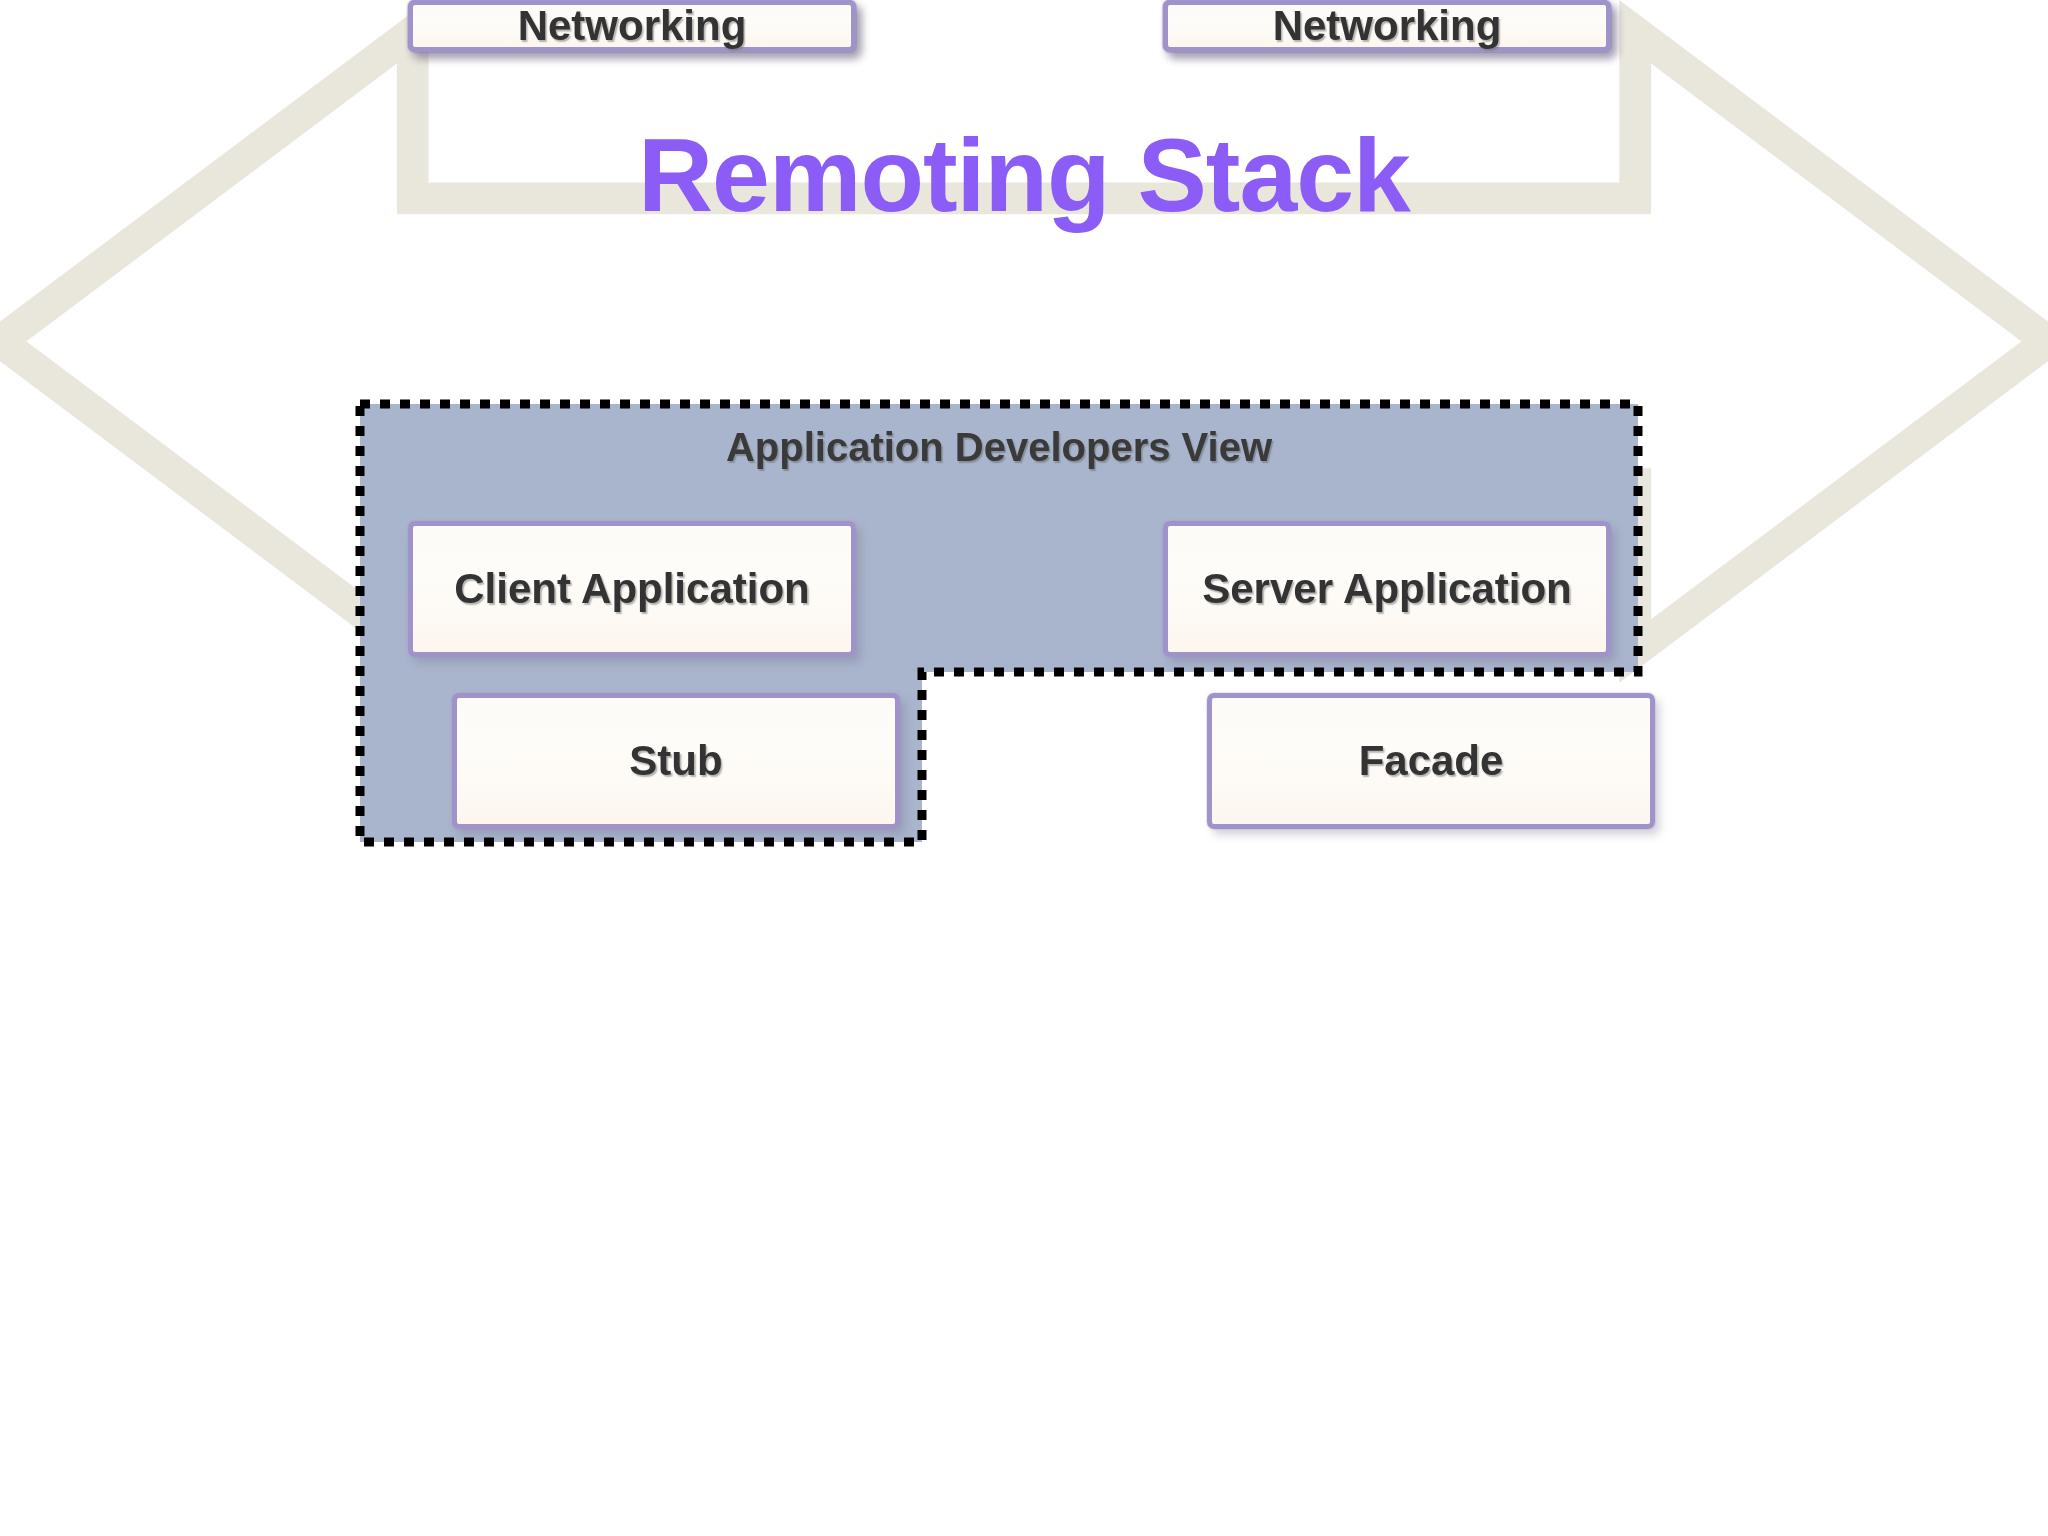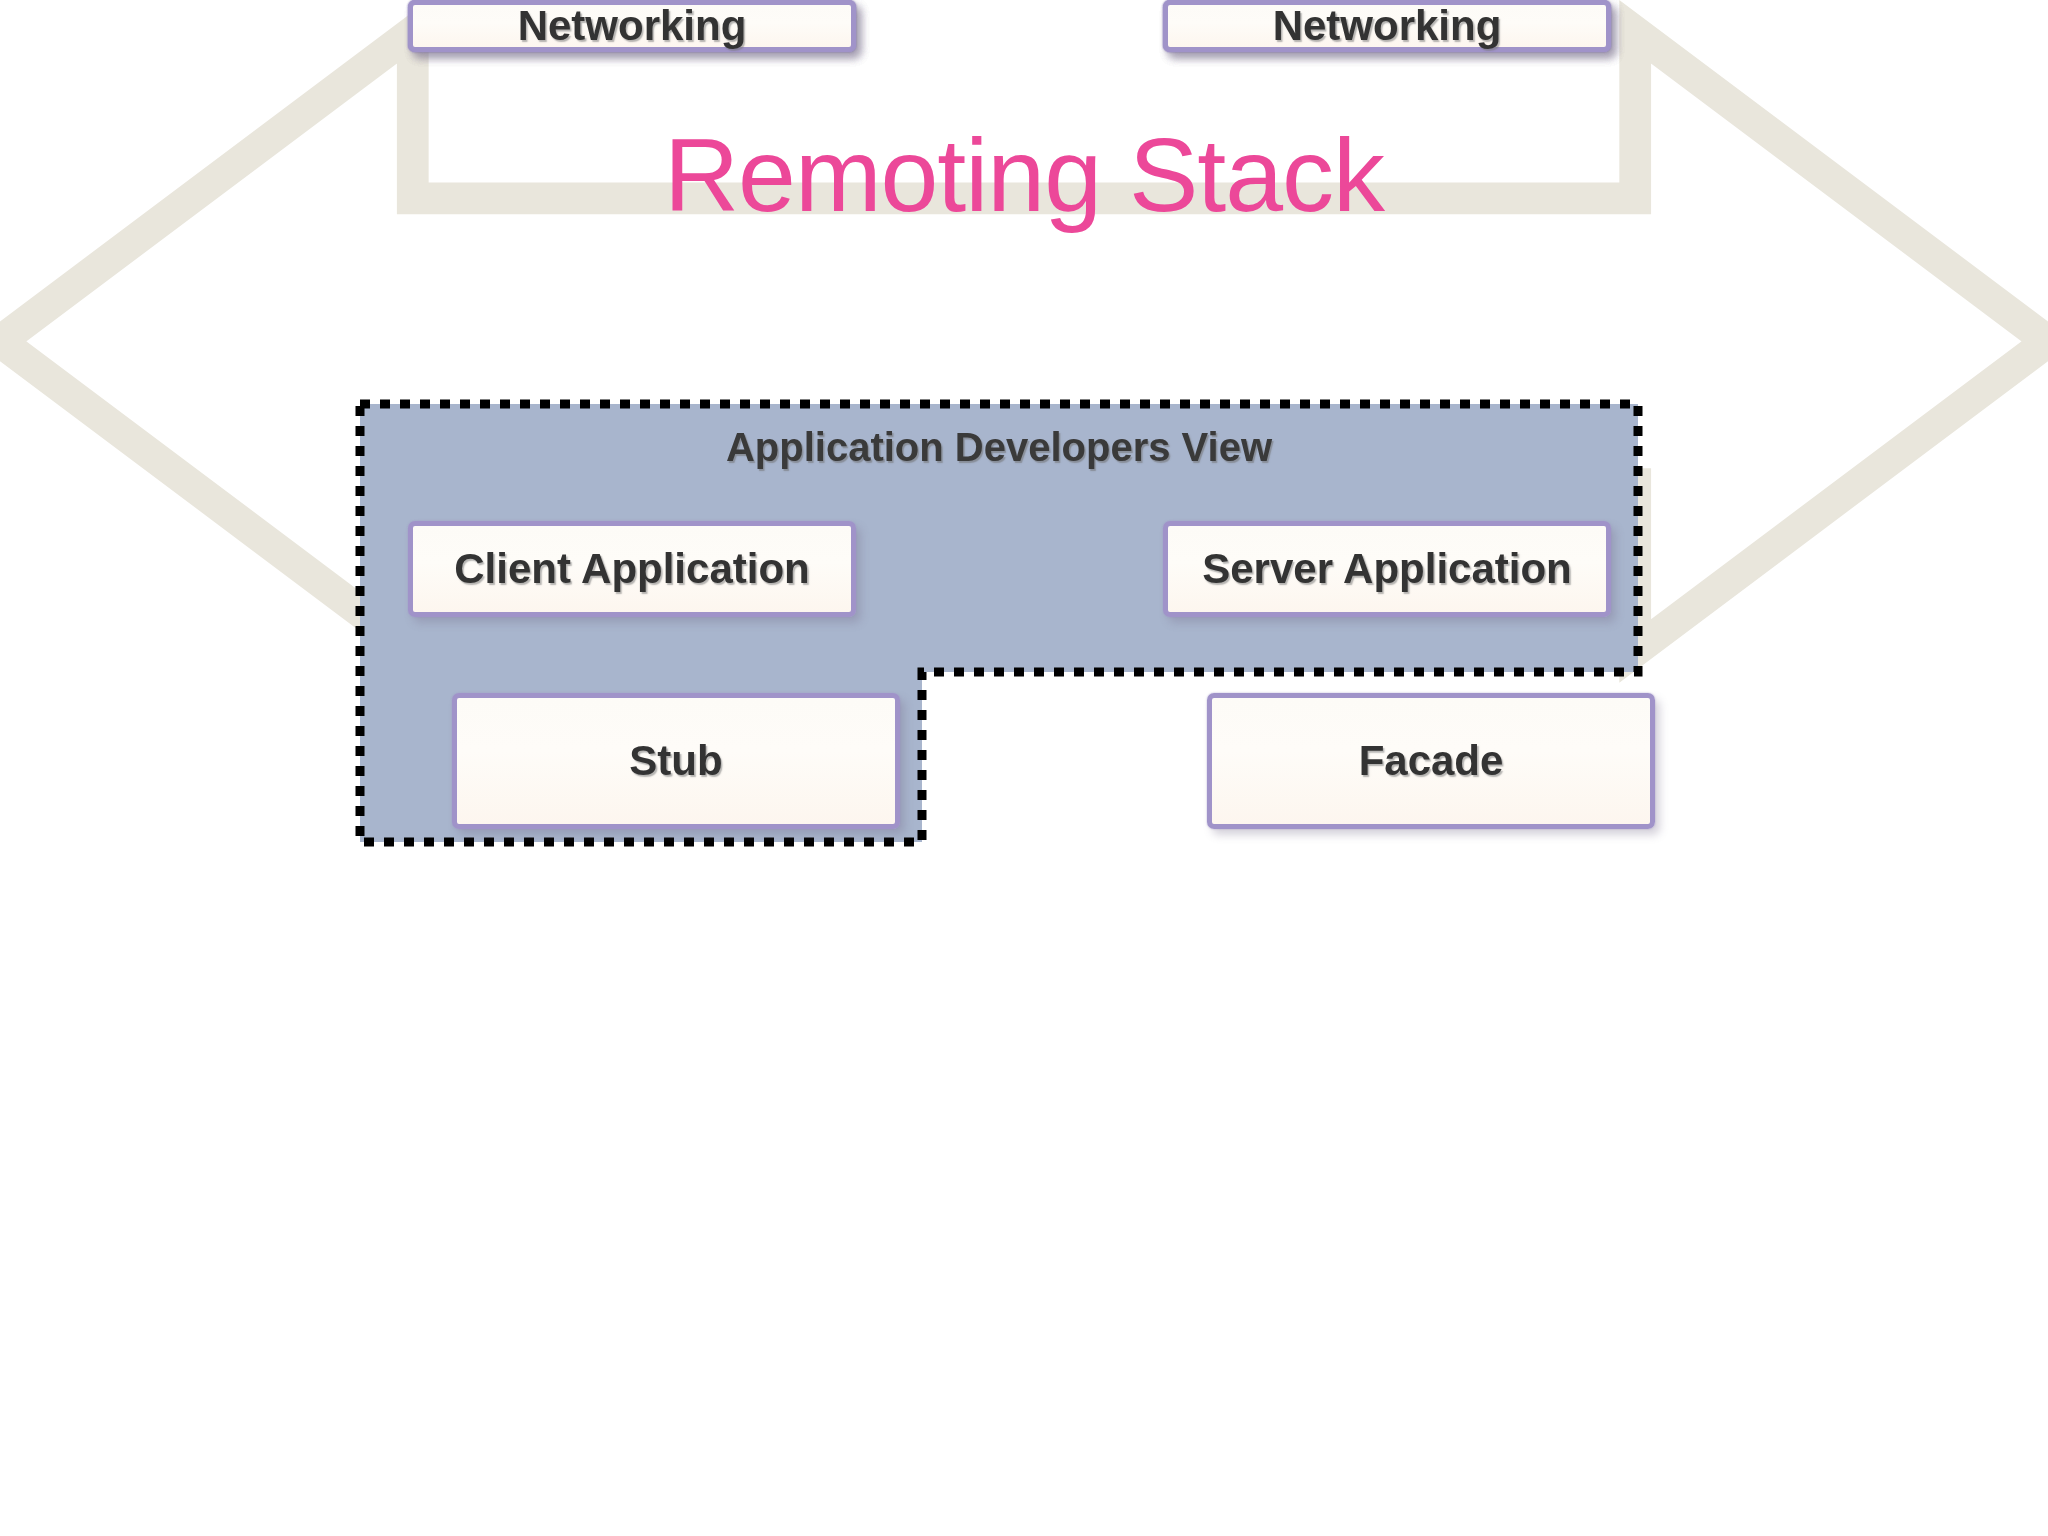--- a/index.html
+++ b/index.html
@@ -20,22 +20,22 @@
   }
 
   
   #slide-title {
     position: absolute;
     left: 0;
     top: 118px;
     width: 2048px;
     text-align: center;
     font-size: 104px;
-    font-weight: normal;
-    color: #ec4899;
+    font-weight: bold;
+    color: #8b5cf6;
     letter-spacing: -1px;
     line-height: 1.1;
     white-space: nowrap;
   }
 
   
   #dev-view-region {
     position: absolute;
     left: 356px;
     top: 400px;
@@ -83,21 +83,21 @@
     text-shadow: 1.6px 1.6px 1.4px rgba(120,120,120,0.55);
     white-space: nowrap;
     line-height: 1;
   }
 
   
   .col-left  { left: 408px;  width: 448px; }
   
   .col-right { left: 1163px; width: 448px; }
 
-  .row-app   { top: 521px; height: 96px; }
+  .row-app   { top: 521px; height: 136px; }
   .row-stub  { top: 693px; height: 136px; margin-left: 44px; }</style>
 </head>
 <body>
 
 <div id="slide">
 
   <div id="slide-title">Remoting Stack</div>
 
   <div id="dev-view-region">
     <svg class="region-svg" viewBox="0 0 1286 446" preserveAspectRatio="none">

